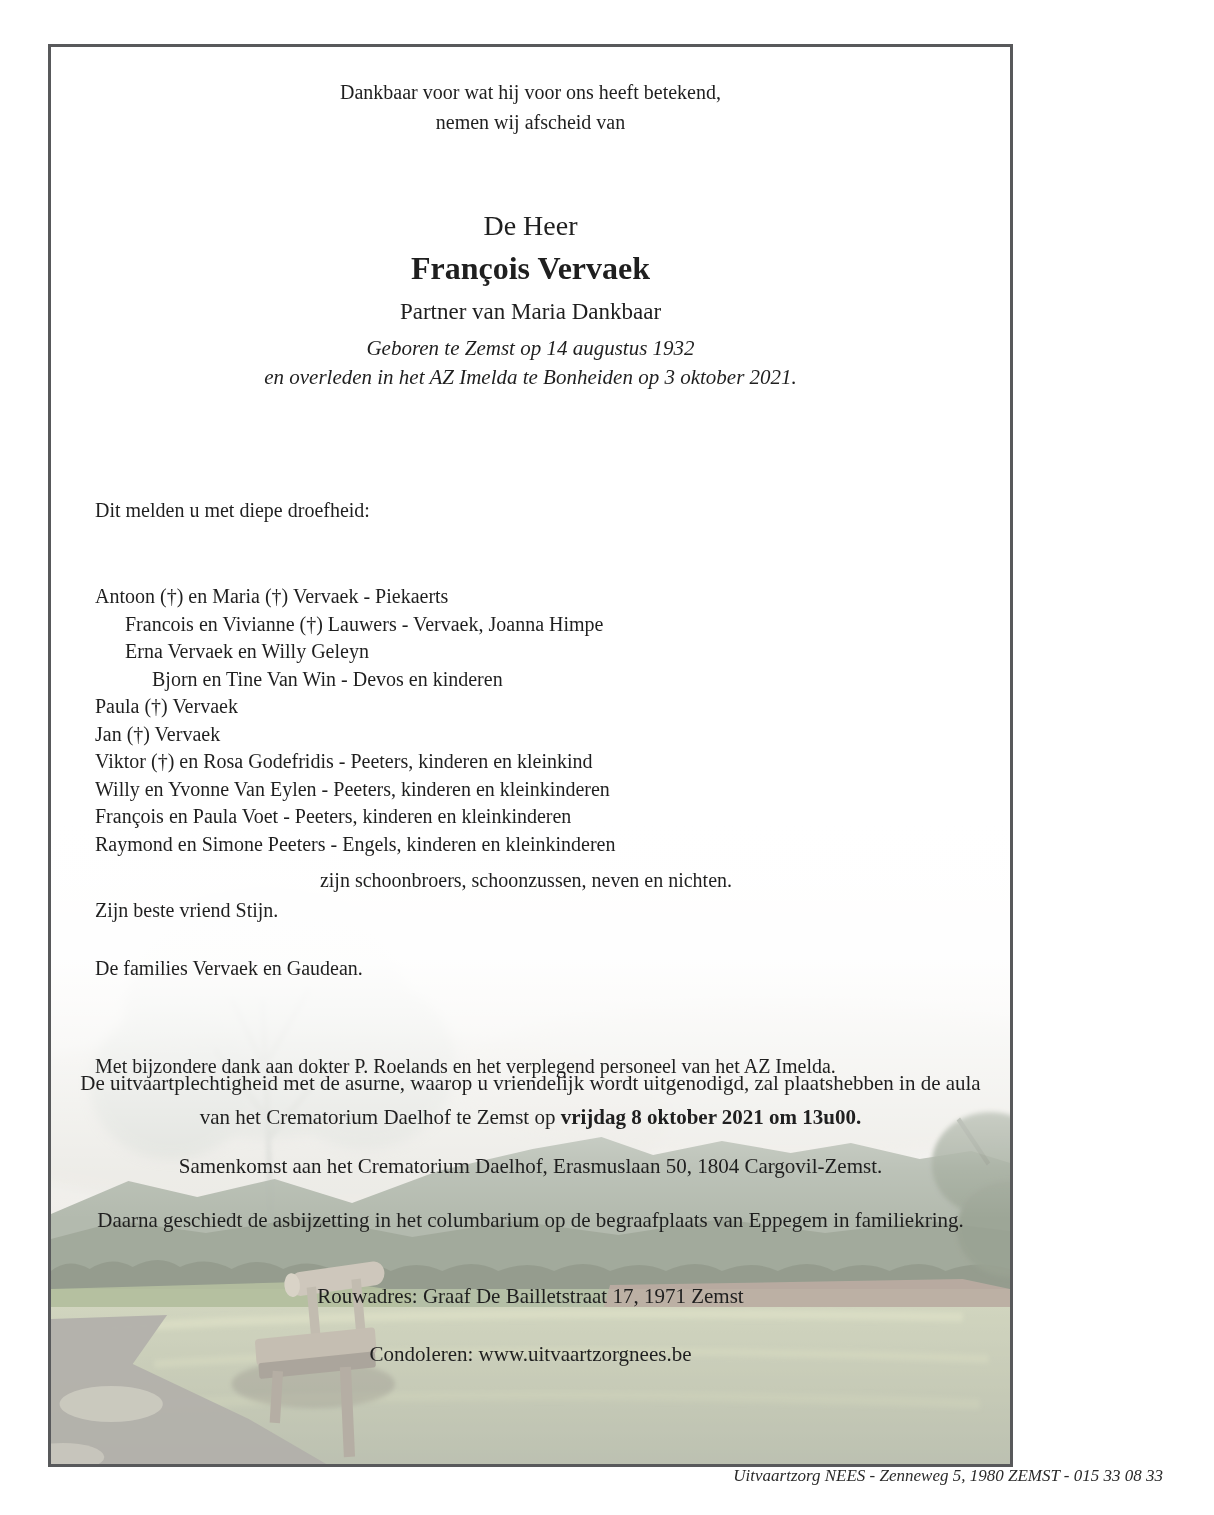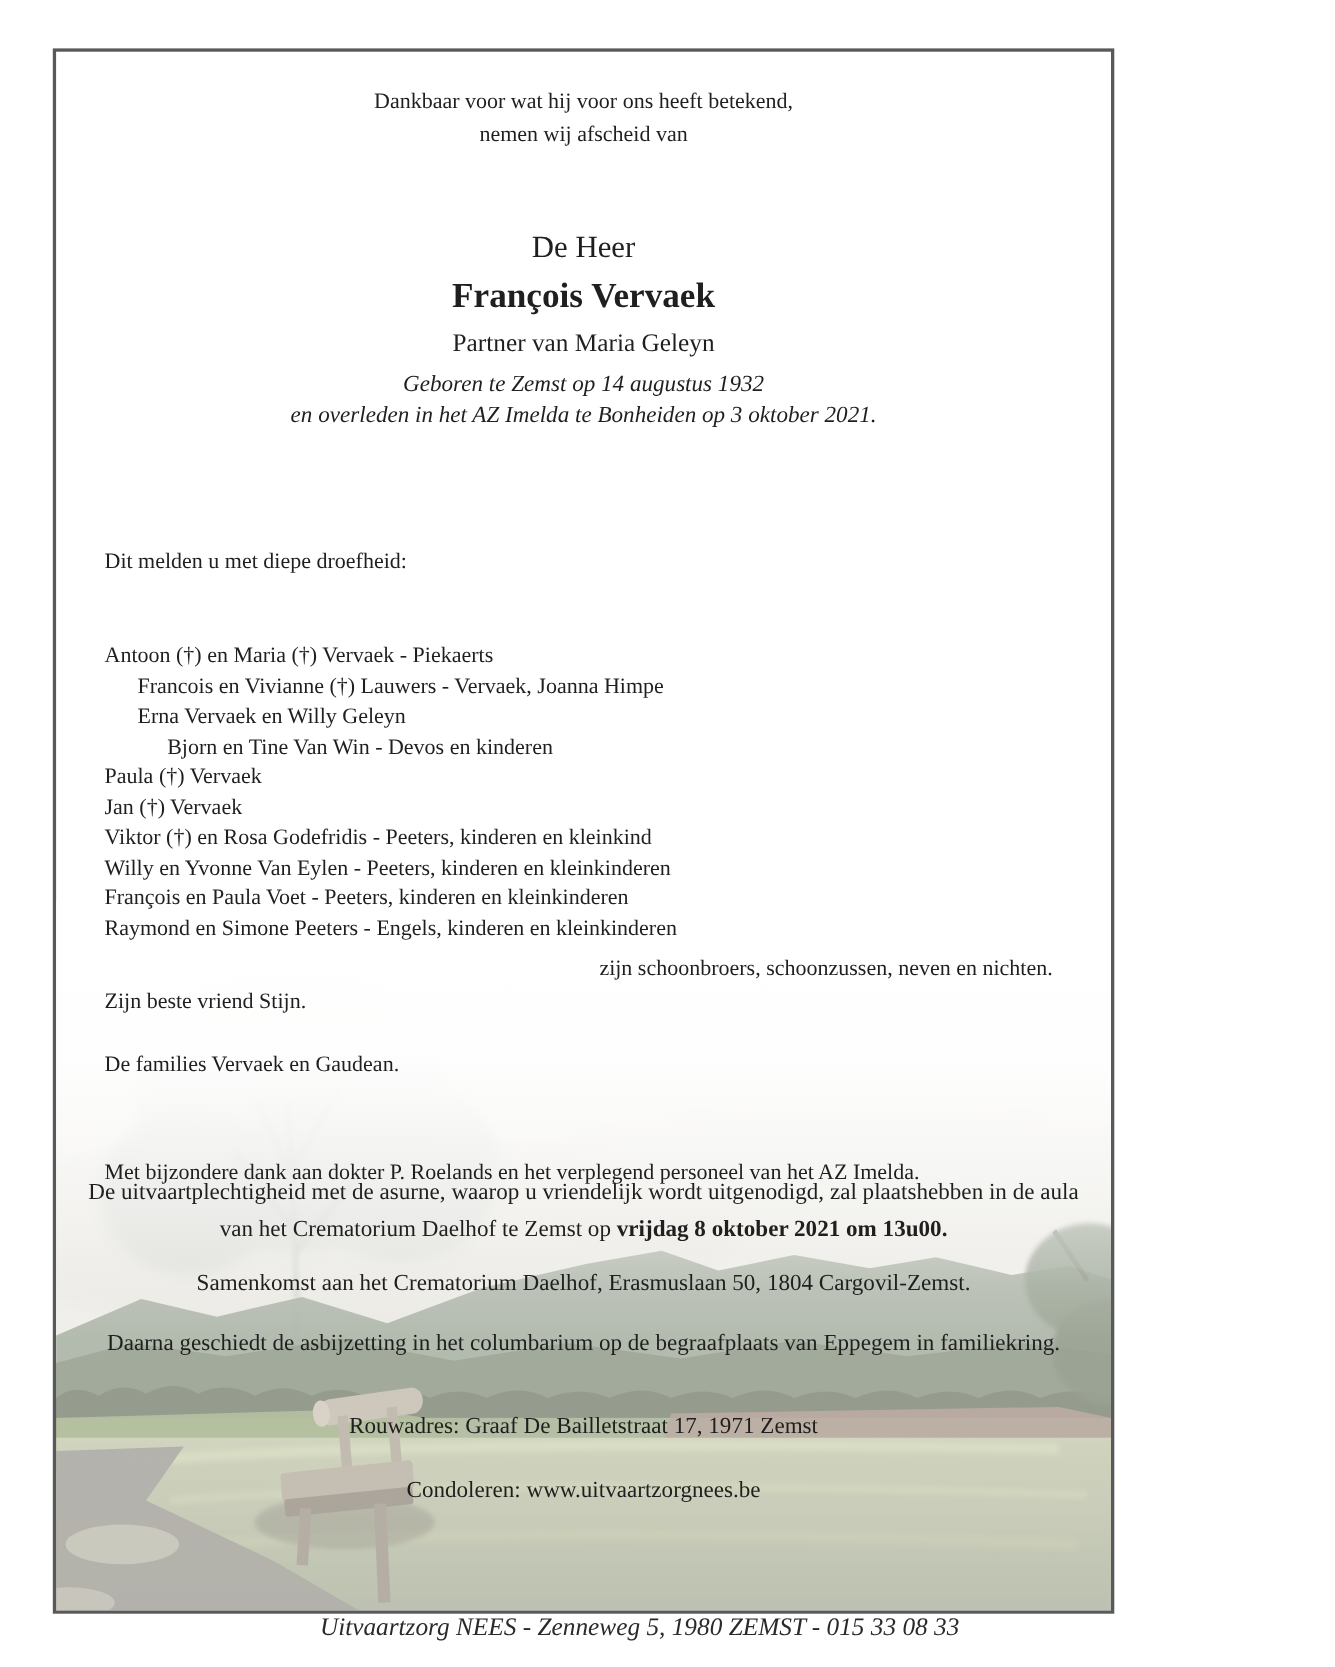--- a/index.html
+++ b/index.html
@@ -22,21 +22,21 @@
     overflow:hidden;
   }
   .photo-wrap{
     position:absolute;left:0;right:0;bottom:0;height:645px;z-index:0;
     pointer-events:none;
   }
   .photo-wrap svg{display:block;width:100%;height:100%;}
   .txt{position:absolute;z-index:2;}
   .center{left:0;right:0;text-align:center;}
   .lefted{left:44px;right:53px;text-align:left;}
-  .righted{left:44px;right:53px;text-align:right;}
+  .righted{left:44px;right:53px;text-align:center;}
   .body-sm{font-size:20px;}
   .body-lg{font-size:21px;}
 
   .opening{top:30px;font-size:20px;line-height:30px;}
   .honorific{top:163px;font-size:28px;}
   .deceased-name{top:203px;font-size:32px;font-weight:bold;}
   .partner-line{top:252px;font-size:23px;}
   .dates{top:287px;font-size:21px;font-style:italic;line-height:29px;}
   .intro{top:452px;}
   .partner-row{top:497px;display:flex;justify-content:space-between;}
@@ -48,22 +48,22 @@
   .friend{top:852px;}
   .families{top:910px;}
   .thanks{top:1008px;}
   .ceremony{top:1019px;line-height:34px;font-size:21px;}
   .gathering{top:1107px;}
   .interment{top:1161px;}
   .mourning-address{top:1237px;}
   .condolences{top:1295px;}
 
   .footer{
-    position:absolute;top:1466px;left:0;width:1163px;text-align:center;
-    font-size:23px;font-style:italic;color:#2a2a2a;z-index:3;
+    position:absolute;top:1466px;left:0;width:1163px;text-align:right;
+    font-size:17px;font-style:italic;color:#2a2a2a;z-index:3;
   }
   b,.bold{font-weight:bold;}
 </style>
 </head>
 <body>
 
 <div class="page">
 
   <div class="card">
 
@@ -146,21 +146,21 @@
       </svg>
     </div>
 
     <div class="txt center opening">
       <div>Dankbaar voor wat hij voor ons heeft betekend,</div>
       <div>nemen wij afscheid van</div>
     </div>
 
     <div class="txt center honorific">De Heer</div>
     <div class="txt center deceased-name">François Vervaek</div>
-    <div class="txt center partner-line">Partner van Maria Geleyn</div>
+    <div class="txt center partner-line">Partner van Maria Dankbaar</div>
 
     <div class="txt center dates">
       <div>Geboren te Zemst op 14 augustus 1932</div>
       <div>en overleden in het AZ Imelda te Bonheiden op 3 oktober 2021.</div>
     </div>
 
     <div class="txt lefted intro body-sm">Dit melden u met diepe droefheid:</div>
 
 
     <div class="txt family-list">

